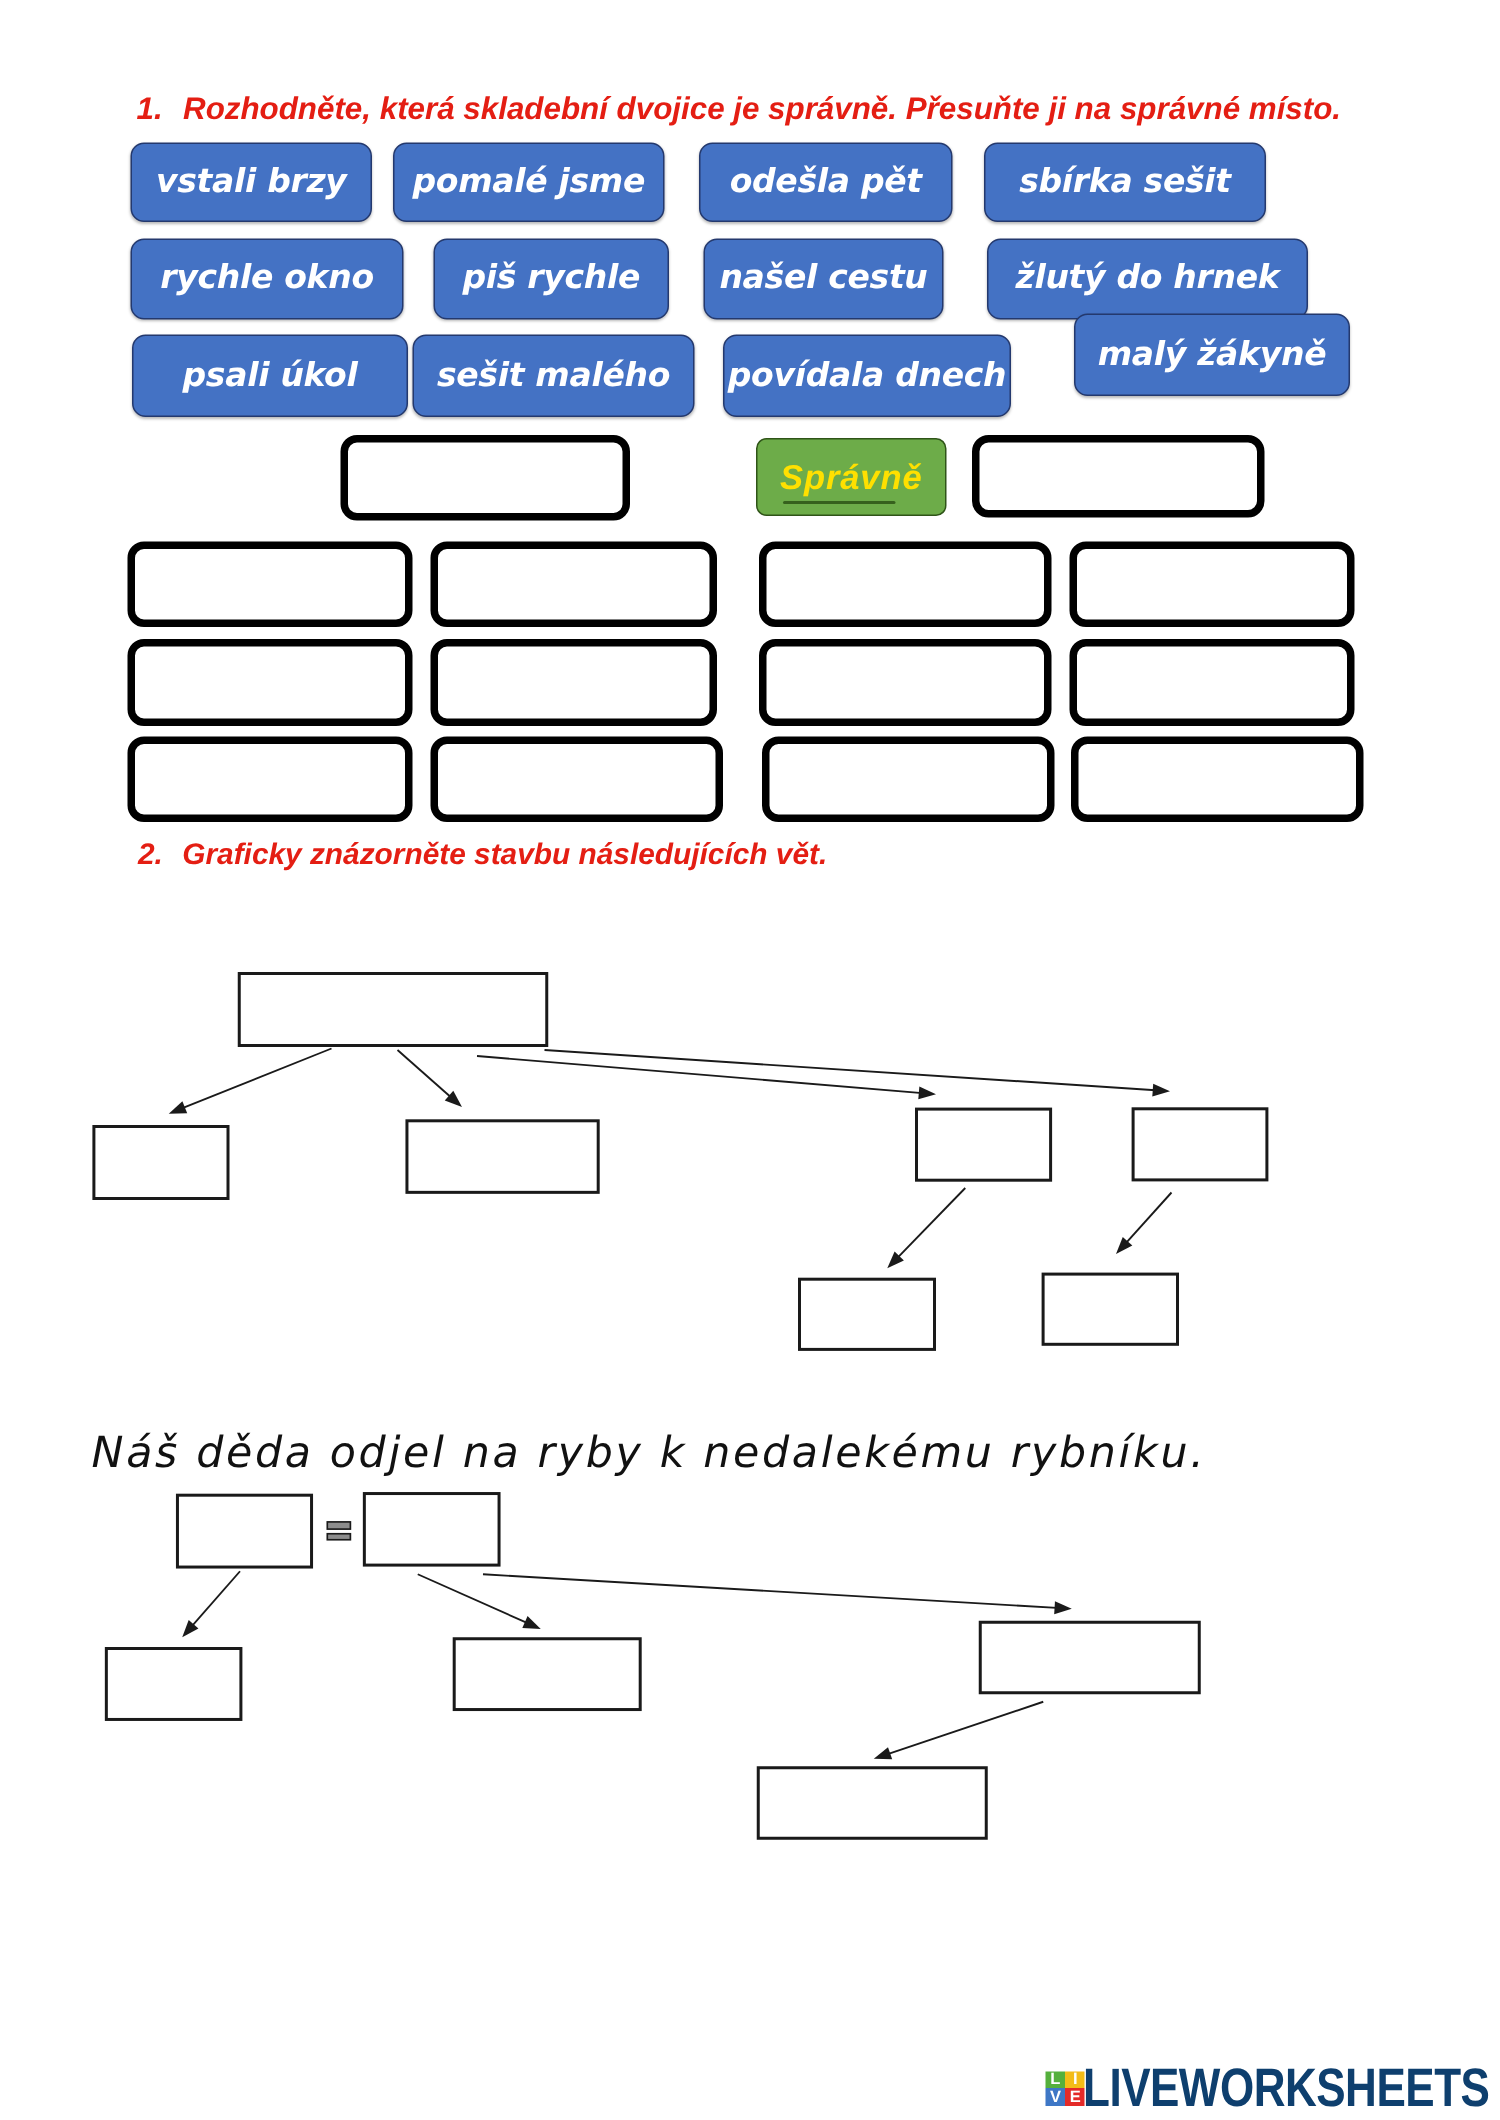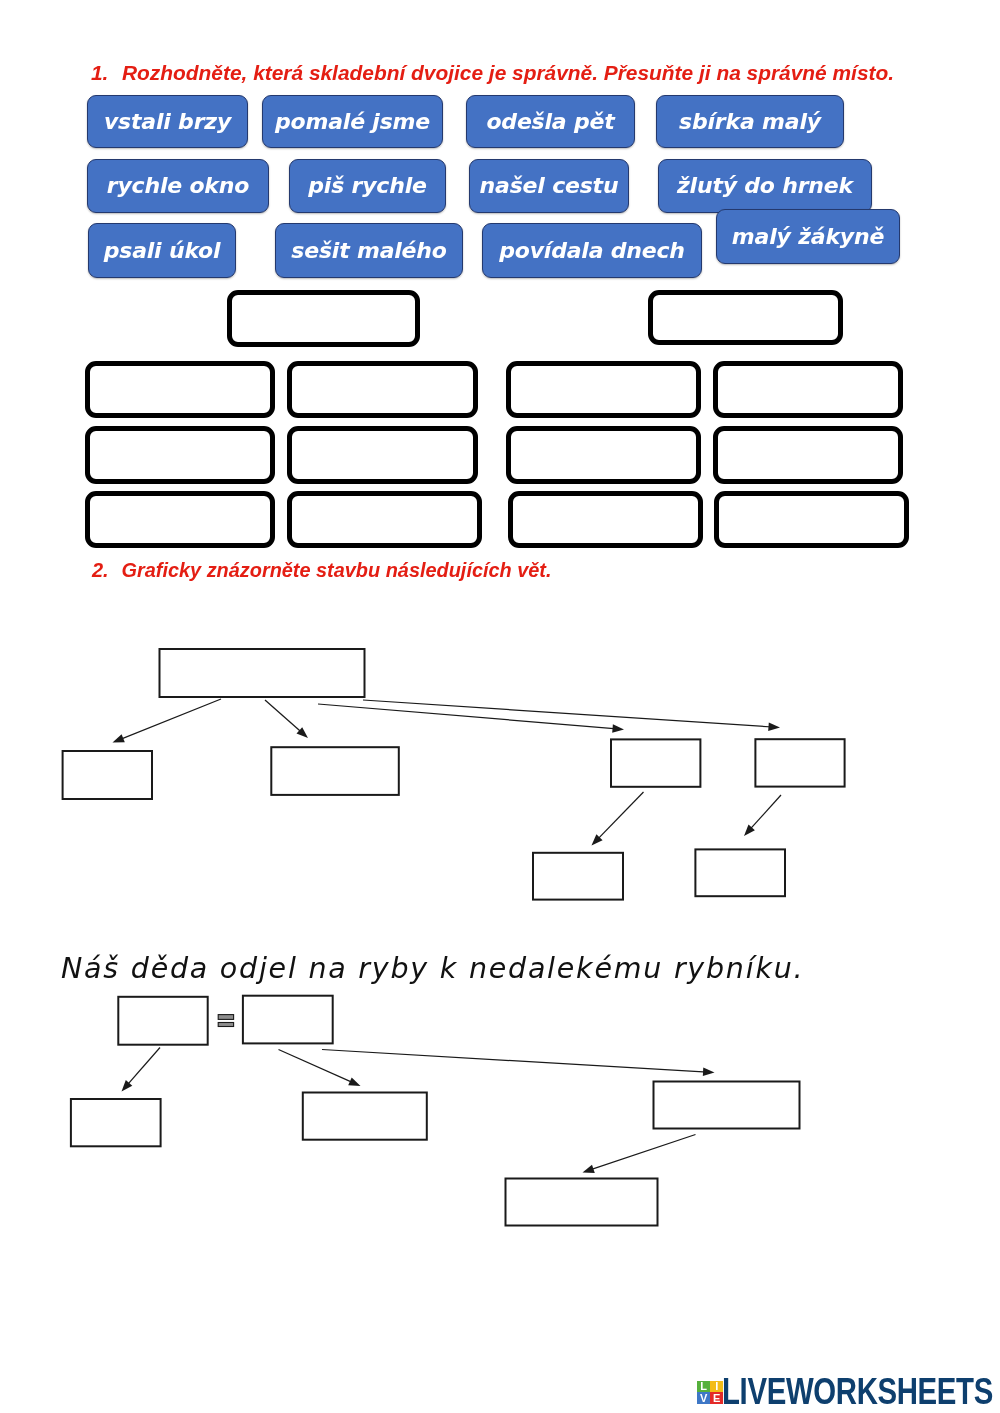--- a/index.html
+++ b/index.html
@@ -66,33 +66,37 @@
 
   <div class="heading" style="left:0;top:0;width:1000px;height:0;font-size:20.9px;letter-spacing:0px;">
     <span class="num hand" style="left:91px;top:61px;">1.</span>
     <span class="txt hand" style="left:122px;top:61px;">Rozhodněte, která skladební dvojice je správně. Přesuňte ji na správné místo.</span>
   </div>
 
   <div>
     <div class="chip" style="left:87px;top:95px;width:161px;height:53px;">vstali brzy</div>
     <div class="chip" style="left:262px;top:95px;width:181px;height:53px;">pomalé jsme</div>
     <div class="chip" style="left:466px;top:95px;width:169px;height:53px;">odešla pět</div>
-    <div class="chip" style="left:656px;top:95px;width:188px;height:53px;">sbírka malý</div>
+    <div class="chip" style="left:656px;top:95px;width:188px;height:53px;">sbírka sešit</div>
 
     <div class="chip" style="left:87px;top:159px;width:182px;height:54px;">rychle okno</div>
     <div class="chip" style="left:289px;top:159px;width:157px;height:54px;">piš rychle</div>
     <div class="chip" style="left:469px;top:159px;width:160px;height:54px;">našel cestu</div>
     <div class="chip" style="left:658px;top:159px;width:214px;height:54px;">žlutý do hrnek</div>
 
-    <div class="chip" style="left:88px;top:223px;width:148px;height:55px;">psali úkol</div>
+    <div class="chip" style="left:88px;top:223px;width:184px;height:55px;">psali úkol</div>
     <div class="chip" style="left:275px;top:223px;width:188px;height:55px;">sešit malého</div>
-    <div class="chip" style="left:482px;top:223px;width:220px;height:55px;">povídala dnech</div>
+    <div class="chip" style="left:482px;top:223px;width:192px;height:55px;">povídala dnech</div>
     <div class="chip" style="left:716px;top:209px;width:184px;height:55px;">malý žákyně</div>
   </div>
 
+  <div class="lblchip good" style="left:504px;top:292px;width:127px;height:52px;">
+    <span>Správně</span>
+    <span style="position:absolute;left:17px;top:41px;width:75px;height:1.6px;background:#36611d;border-radius:1px;"></span>
+  </div>
 
   <div>
     <div class="dropbox" style="left:227px;top:290px;width:193px;height:57px;"></div>
     <div class="dropbox" style="left:648px;top:290px;width:195px;height:55px;"></div>
 
     <div class="dropbox" style="left:85px;top:361px;width:190px;height:57px;"></div>
     <div class="dropbox" style="left:287px;top:361px;width:191px;height:57px;"></div>
     <div class="dropbox" style="left:506px;top:361px;width:195px;height:57px;"></div>
     <div class="dropbox" style="left:713px;top:361px;width:190px;height:57px;"></div>
 

